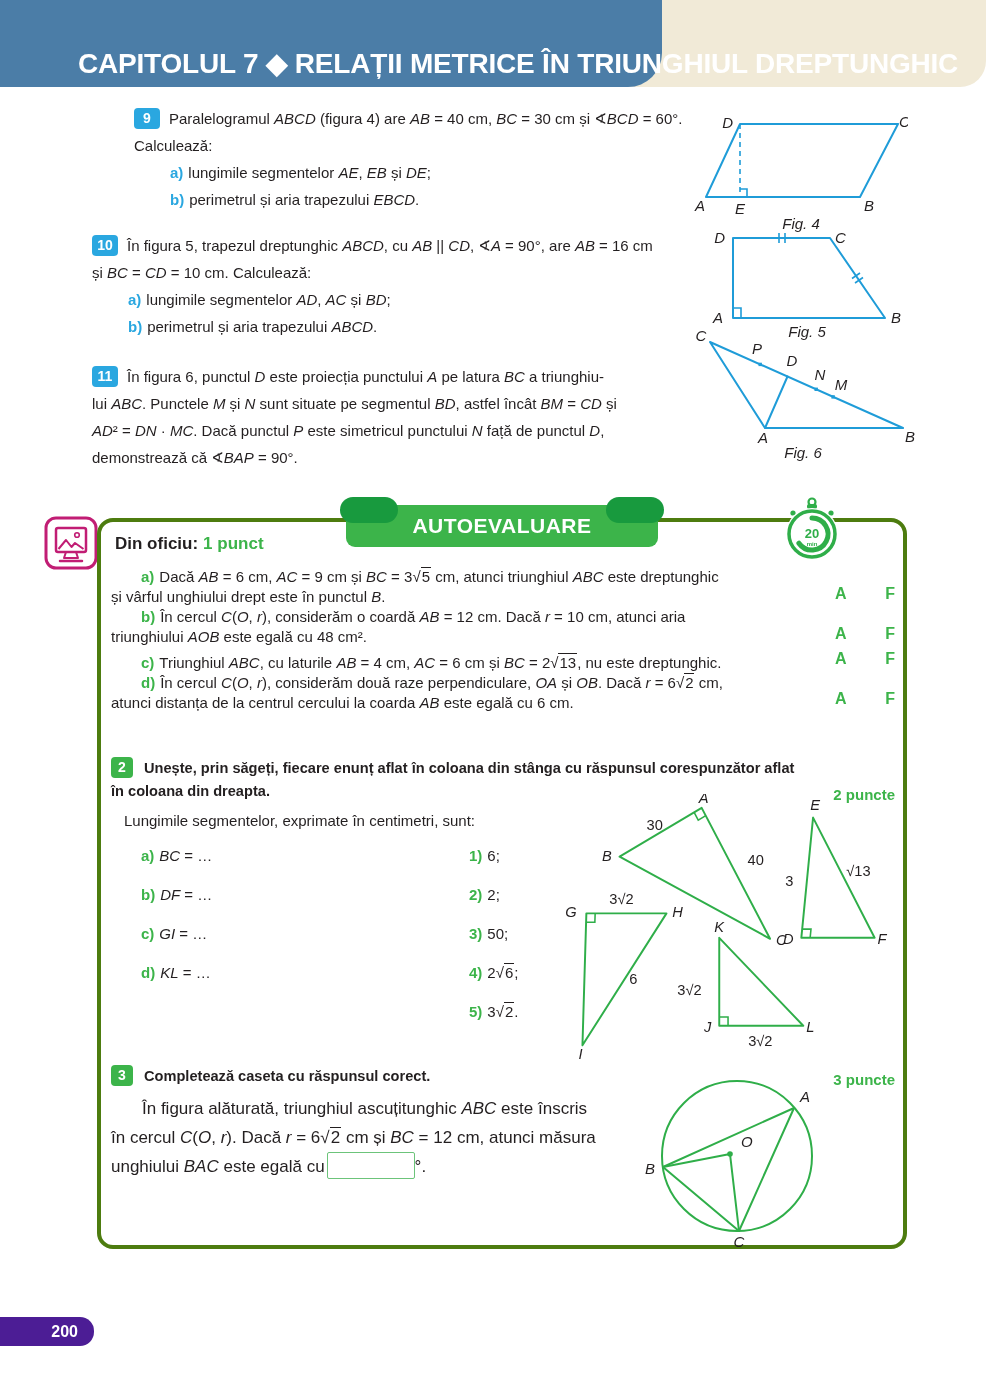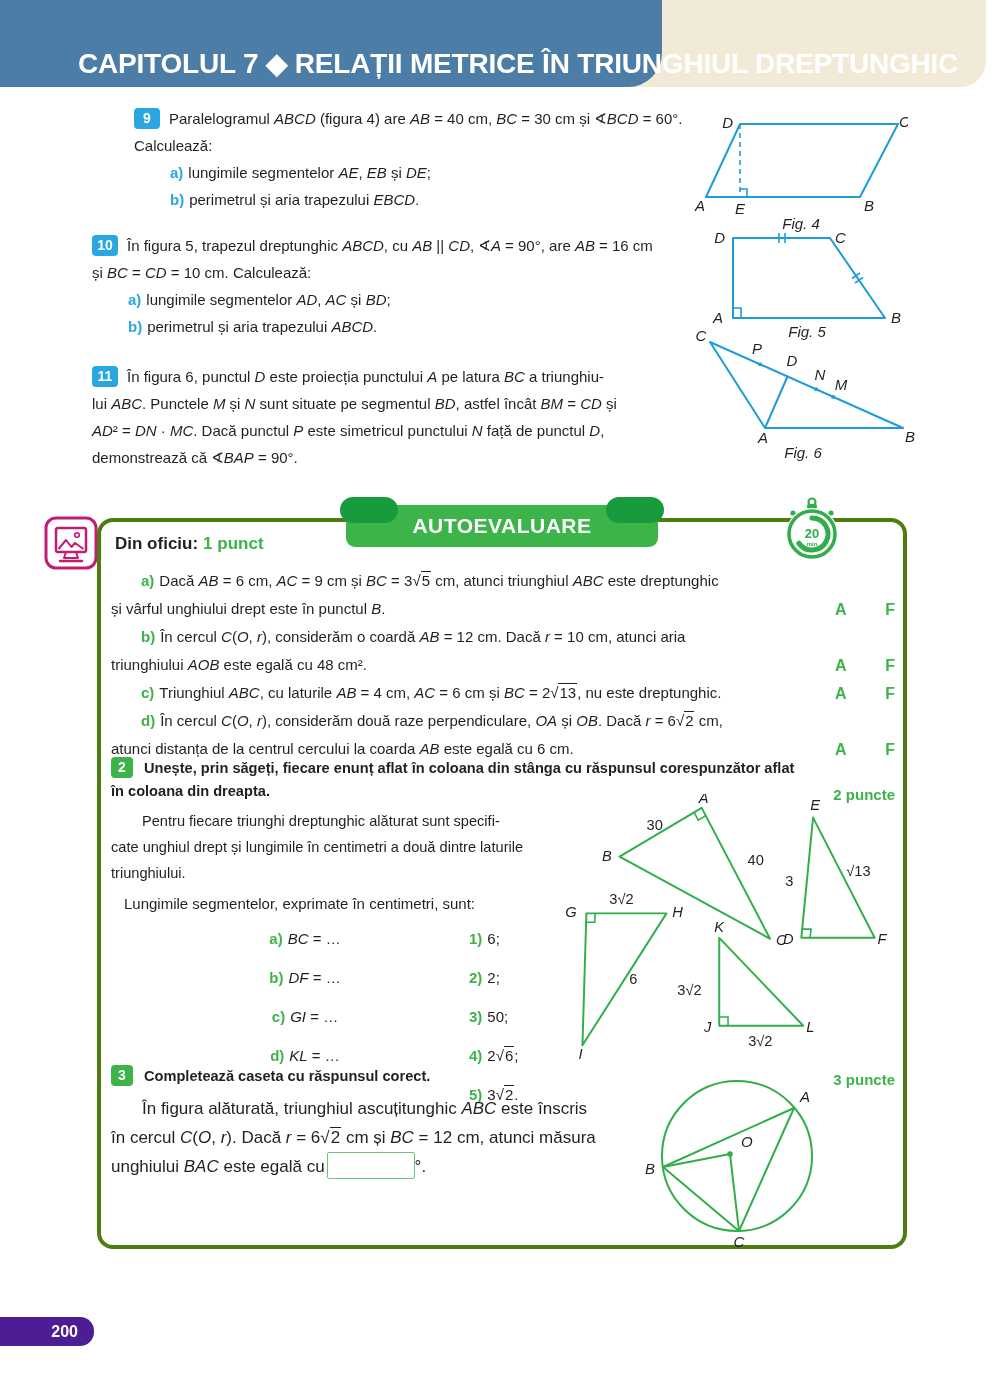--- a/index.html
+++ b/index.html
@@ -41,31 +41,31 @@
   .stopwatch{position:absolute;left:681px;top:-26px;z-index:3;}
 
   .q{position:absolute;left:10px;right:8px;}
   .q1{top:45px;} .q2{top:235px;} .q3{top:543px;}
   .qhead{position:relative;}
   .qhead p{margin:0;font-weight:bold;font-size:14.6px;line-height:23px;}
   .qbadge{display:inline-block;width:22px;height:21px;background:#3cb44a;border-radius:4px;color:#fff;font-weight:bold;font-size:14px;line-height:21px;text-align:center;margin-right:11px;vertical-align:1px;}
   .qpoints{position:absolute;right:0;bottom:0;color:#3cb44a;font-weight:bold;font-size:15px;white-space:nowrap;}
 
   .stmt{display:flex;align-items:flex-end;}
-  .stmt p{flex:1;margin:0;font-size:15px;line-height:28px;text-indent:30px;}
+  .stmt p{flex:1;margin:0;font-size:15px;line-height:20px;text-indent:30px;}
   .slabel{color:#3cb44a;font-weight:bold;margin-right:5px;}
   .af{flex:0 0 60px;display:flex;justify-content:space-between;color:#3cb44a;font-weight:bold;font-size:16px;line-height:24.5px;margin-left:12px;padding-bottom:1px;}
 
   .q2 .intro{margin:5px 0 0;font-size:14.6px;line-height:26px;width:482px;text-indent:31px;}
   .q2 .heading{margin:5px 0 9px;font-size:15px;line-height:26px;padding-left:13px;width:482px;}
   .match{display:flex;width:500px;}
   .mcol-a{width:358px;}
   .mcol-b{flex:1;}
   .match p{margin:0 0 13px;font-size:15px;line-height:26px;}
-  .mcol-a p{padding-left:30px;text-align:center;}
+  .mcol-a p{padding-left:30px;}
 
   .q3 .qtext{margin:6px 0 0;font-size:17px;line-height:29px;width:545px;text-indent:31px;}
   .ansbox{display:inline-block;width:86px;height:25px;border:1.5px solid #6cc47a;border-radius:2px;background:#fff;vertical-align:-7px;margin-left:2px;}
 
   .tri-svg{position:absolute;left:458px;top:272px;}
   .circ-svg{position:absolute;left:541px;top:540px;}
 
   .rad{white-space:nowrap;}
   .rx{border-top:1.5px solid currentColor;padding:0 1px;}
 
@@ -198,21 +198,20 @@
             <span>F</span>
           </span>
       </div>
     </div>
 
     <div class="q q2">
       <div class="qhead">
         <p><span class="qbadge">2</span><span>Unește, prin săgeți, fiecare enunț aflat în coloana din stânga cu răspunsul corespunzător aflat<br>în coloana din dreapta.</span></p>
         <span class="qpoints">2 puncte</span>
       </div>
-      <p class="intro">Pentru fiecare triunghi dreptunghic alăturat sunt specifi-<br>cate unghiul drept și lungimile în centimetri a două dintre laturile<br>triunghiului.</p>
       <p class="heading">Lungimile segmentelor, exprimate în centimetri, sunt:</p>
       <div class="match">
         <div class="mcol-a">
           <p><span class="slabel">a)</span><span><i>BC</i> = …</span></p>
           <p><span class="slabel">b)</span><span><i>DF</i> = …</span></p>
           <p><span class="slabel">c)</span><span><i>GI</i> = …</span></p>
           <p><span class="slabel">d)</span><span><i>KL</i> = …</span></p>
         </div>
         <div class="mcol-b">
           <p><span class="slabel">1)</span><span>6;</span></p>

